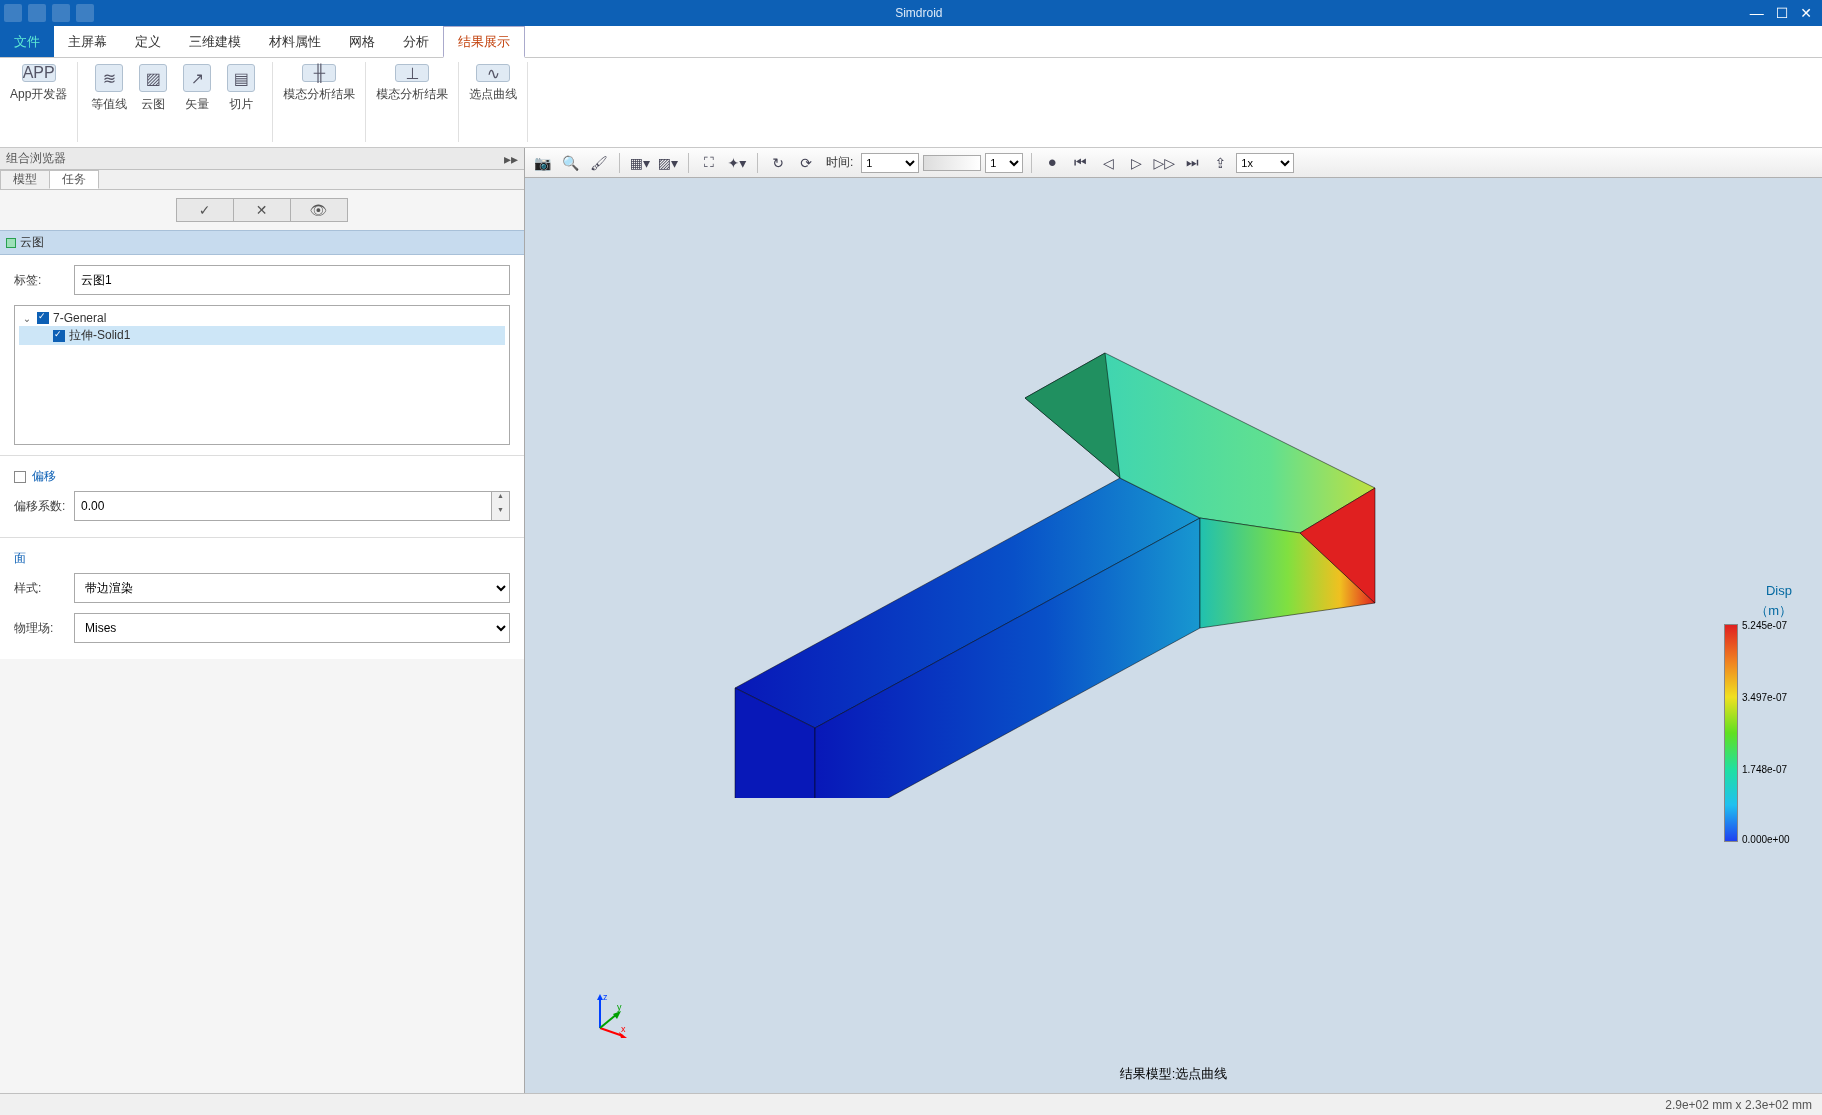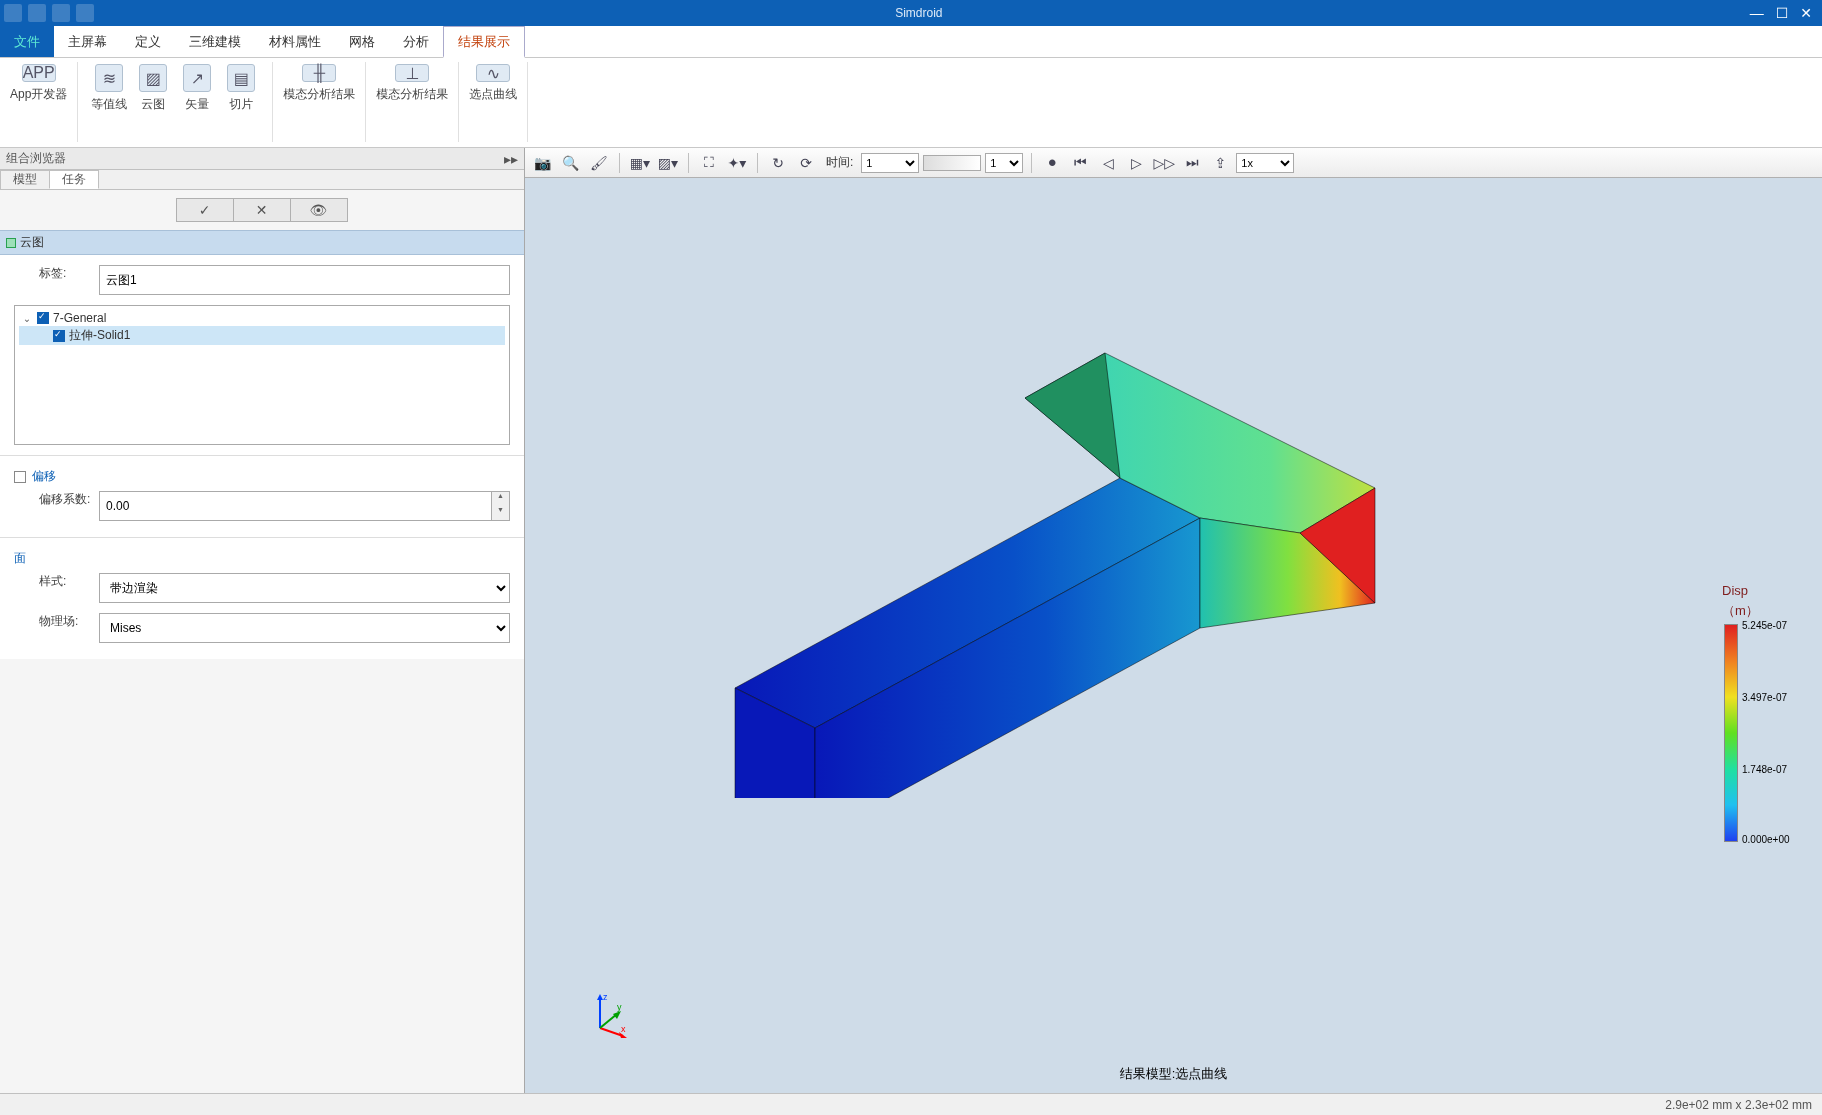--- a/index.html
+++ b/index.html
@@ -26,21 +26,21 @@
 .panel-title-bar { height: 22px; background: #eaeaea; border-bottom: 1px solid #c0c0c0; display: flex; align-items: center; padding: 0 6px; font-size: 12px; color: #555; }
 .panel-expand { position: absolute; right: 6px; top: 3px; font-size: 14px; color: #555; cursor: pointer; }
 .panel-tabs { display: flex; background: #f0f0f0; border-bottom: 1px solid #c0c0c0; }
 .panel-tab { padding: 0 12px; font-size: 12px; color: #555; border: 1px solid #c0c0c0; border-bottom: none; margin-right: -1px; cursor: pointer; }
 .panel-tab.active { background: #fff; border-bottom: 1px solid #fff; }
 .action-row { display: flex; justify-content: center; gap: 0; padding: 8px 0; background: #f5f5f5; }
 .action-btn { width: 58px; height: 24px; background: #e8e8e8; border: 1px solid #b0b0b0; display: flex; align-items: center; justify-content: center; cursor: pointer; margin-left: -1px; font-size: 14px; color: #555; }
 .section-hdr { background: #c7dbee; padding: 3px 6px; font-size: 12px; color: #333; border-top: 1px solid #a8c0d8; border-bottom: 1px solid #a8c0d8; }
 .section-hdr .sq { display: inline-block; width: 10px; height: 10px; border: 1px solid #28a050; background: #9de0b8; margin-right: 4px; vertical-align: middle; }
 .form-area { padding: 10px 14px; background: #fff; }
-.form-row { display: flex; margin-bottom: 10px; margin-left: 25px; }
+.form-row { display: flex; align-items: center; margin-bottom: 10px; }
 .form-row label { width: 60px; font-size: 12px; color: #444; }
 .form-row input[type=text], .form-row select { flex: 1; height: 30px; border: 1px solid #aaa; padding: 0 6px; font-size: 12px; background: #fff; }
 .sub-title { color: #0d60b5; font-size: 12px; margin-bottom: 6px; font-weight: normal; }
 .tree-box { border: 1px solid #aaa; background: #fff; height: 140px; padding: 4px; overflow: auto; }
 .tree-item { display: flex; align-items: center; gap: 4px; padding: 1px 2px; font-size: 12px; }
 .tree-item.sel { background: #cde6f7; }
 .tree-ck { width: 12px; height: 12px; background: #0d60b5; display: inline-block; position: relative; }
 .tree-ck::after { content: "✓"; color: #fff; font-size: 9px; position: absolute; top: -1px; left: 1px; }
 .tree-caret { color: #666; font-size: 10px; width: 12px; display: inline-block; text-align: center; }
 .section-block { padding: 12px 14px 6px; background: #fff; border-top: 1px solid #ddd; }
@@ -53,21 +53,21 @@
 .viewport { flex: 1; position: relative; background: #cfdce8; }
 .view-toolbar { height: 30px; background: linear-gradient(#fdfdfd,#ececec); border-bottom: 1px solid #b0b0b0; display: flex; align-items: center; padding: 0 6px; gap: 4px; }
 .vt-btn { width: 24px; height: 22px; border: 1px solid transparent; display: flex; align-items: center; justify-content: center; font-size: 14px; color: #445; cursor: pointer; border-radius: 2px; }
 .vt-sep { width: 1px; height: 20px; background: #c0c0c0; margin: 0 4px; }
 .vt-label { font-size: 12px; color: #333; margin: 0 4px; }
 .vt-select { height: 20px; border: 1px solid #aaa; font-size: 11px; background: #fff; }
 .vt-slider { width: 58px; height: 16px; background: linear-gradient(90deg,#ddd,#fff); border: 1px solid #aaa; position: relative; }
 .canvas-area { position: absolute; top: 30px; left: 0; right: 0; bottom: 0; overflow: hidden; }
 .triad { position: absolute; left: 60px; bottom: 55px; width: 50px; height: 50px; }
 .colorbar { position: absolute; right: 30px; top: 405px; width: 70px; }
-.colorbar-title { font-size: 13px; text-align: left; margin-bottom: 4px; color: #7f1d1d; }
+.colorbar-title { font-size: 13px; text-align: right; margin-bottom: 4px; color: #0369a1; }
 .colorbar-grad { width: 14px; height: 218px; background: linear-gradient(to bottom, #e02020, #f08020, #f0e020, #60e020, #20e0a0, #20c0f0, #2040f0); border: 1px solid #888; margin-left: 2px; }
 .colorbar-ticks { position: absolute; left: 20px; top: 28px; font-size: 10px; color: #000; }
 .colorbar-tick { position: absolute; white-space: nowrap; }
 .model-label { position: absolute; bottom: 10px; left: 50%; transform: translateX(-50%); font-size: 13px; color: #000; }
 .status-bar { height: 22px; background: #f0f0f0; border-top: 1px solid #c0c0c0; display: flex; align-items: center; justify-content: flex-end; padding: 0 10px; font-size: 12px; color: #555; }
 svg.model-svg { position: absolute; left: 190px; top: 120px; }
 </style>
 </head>
 <body>
 

